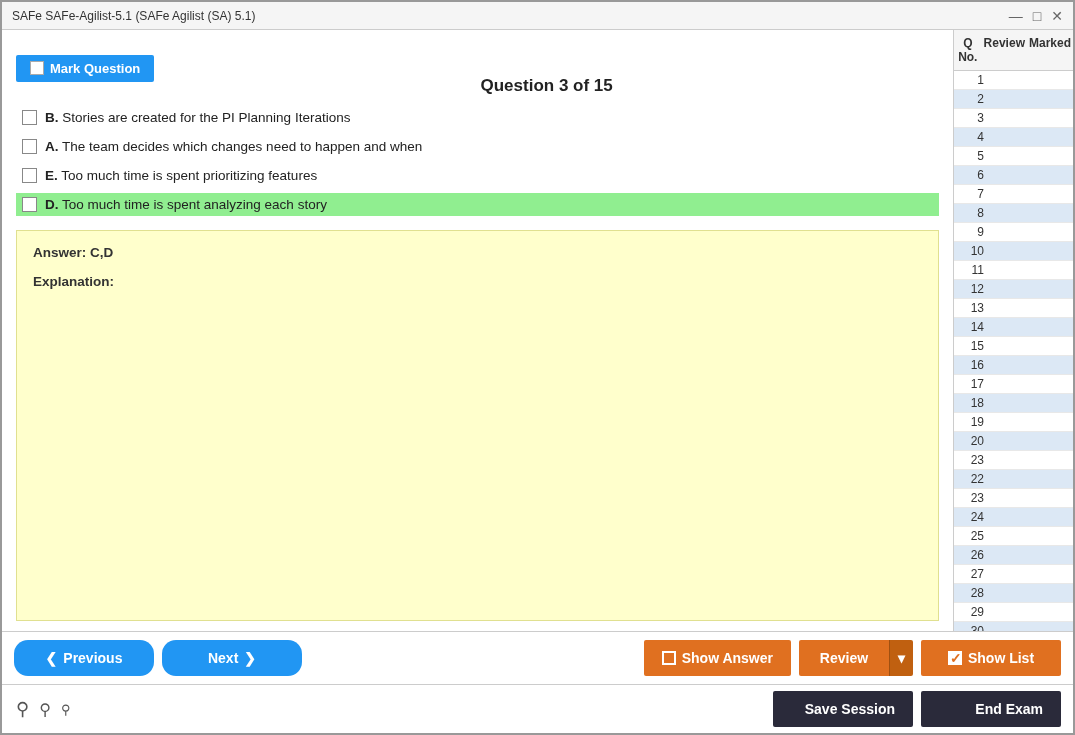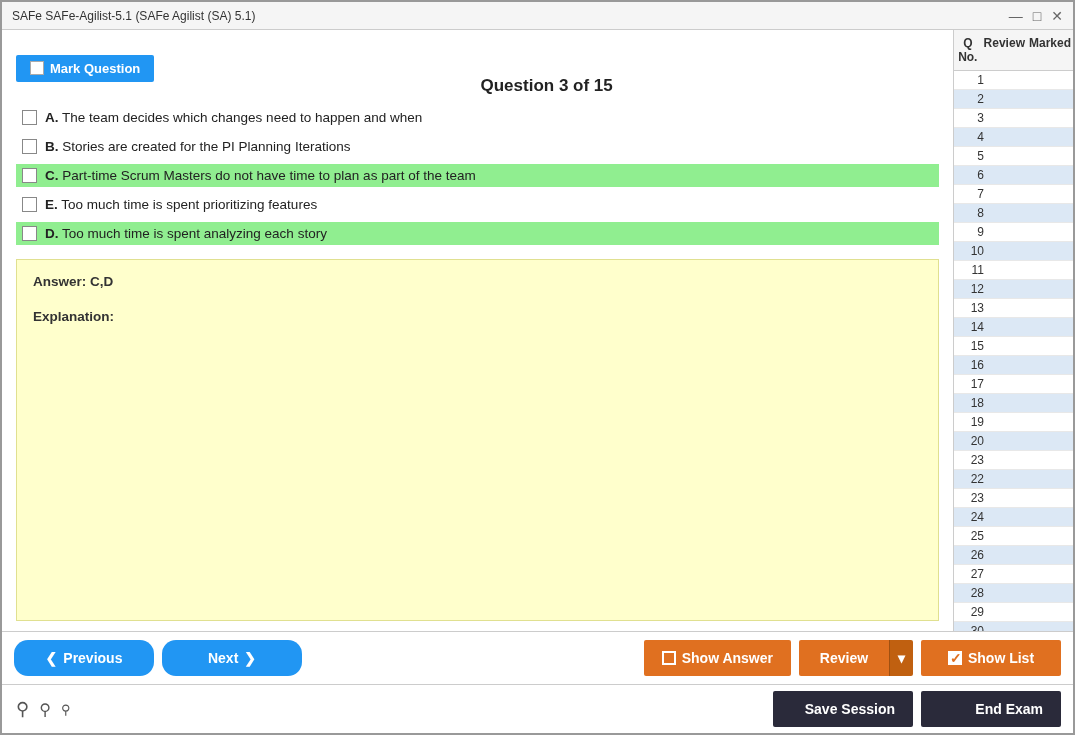--- a/index.html
+++ b/index.html
@@ -124,21 +124,21 @@
     .answer-box {
       background: #ffffcc;
       border: 1px solid #e0e090;
       padding: 14px 16px;
       font-size: 13.5px;
       color: #333;
       flex: 1;
     }
     .answer-box .answer-line {
       font-weight: bold;
-      margin-bottom: 20px;
+      margin-bottom: 14px;
     }
     .answer-box .explanation-line {
       font-weight: bold;
     }
     .sidebar {
       width: 120px;
       border-left: 1px solid #ccc;
       display: flex;
       flex-direction: column;
       overflow: hidden;
@@ -347,29 +347,25 @@
           <span class="checkbox-icon"></span>
           <span>Mark Question</span>
         </button>
         <div class="question-title">Question 3 of 15</div>
       </div>
 
 
       <div class="options-list">
         <div class="option-item">
           <div class="option-checkbox"></div>
-          <span class="option-label"><strong>A.</strong> The team decides which changes need to happen and when</span>
+          <span class="option-label"><strong>B.</strong> Stories are created for the PI Planning Iterations</span>
         </div>
         <div class="option-item">
           <div class="option-checkbox"></div>
-          <span class="option-label"><strong>B.</strong> Stories are created for the PI Planning Iterations</span>
-        </div>
-        <div class="option-item correct">
-          <div class="option-checkbox"></div>
-          <span class="option-label"><strong>C.</strong> Part-time Scrum Masters do not have time to plan as part of the team</span>
+          <span class="option-label"><strong>A.</strong> The team decides which changes need to happen and when</span>
         </div>
         <div class="option-item">
           <div class="option-checkbox"></div>
           <span class="option-label"><strong>E.</strong> Too much time is spent prioritizing features</span>
         </div>
         <div class="option-item correct">
           <div class="option-checkbox"></div>
           <span class="option-label"><strong>D.</strong> Too much time is spent analyzing each story</span>
         </div>
       </div>

